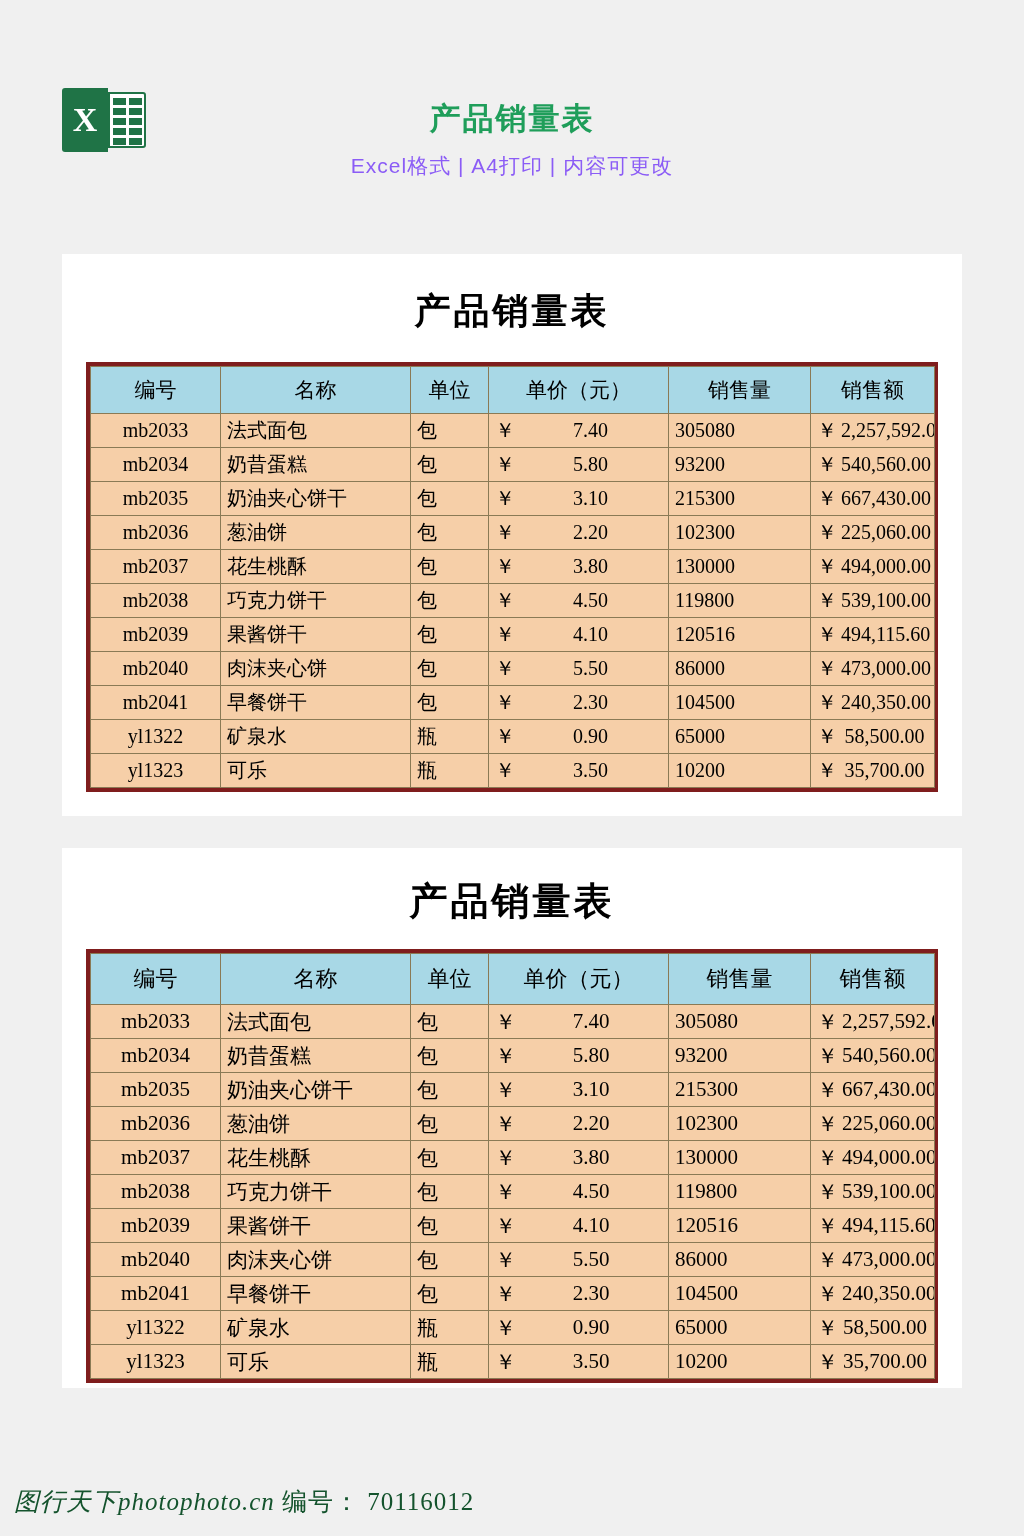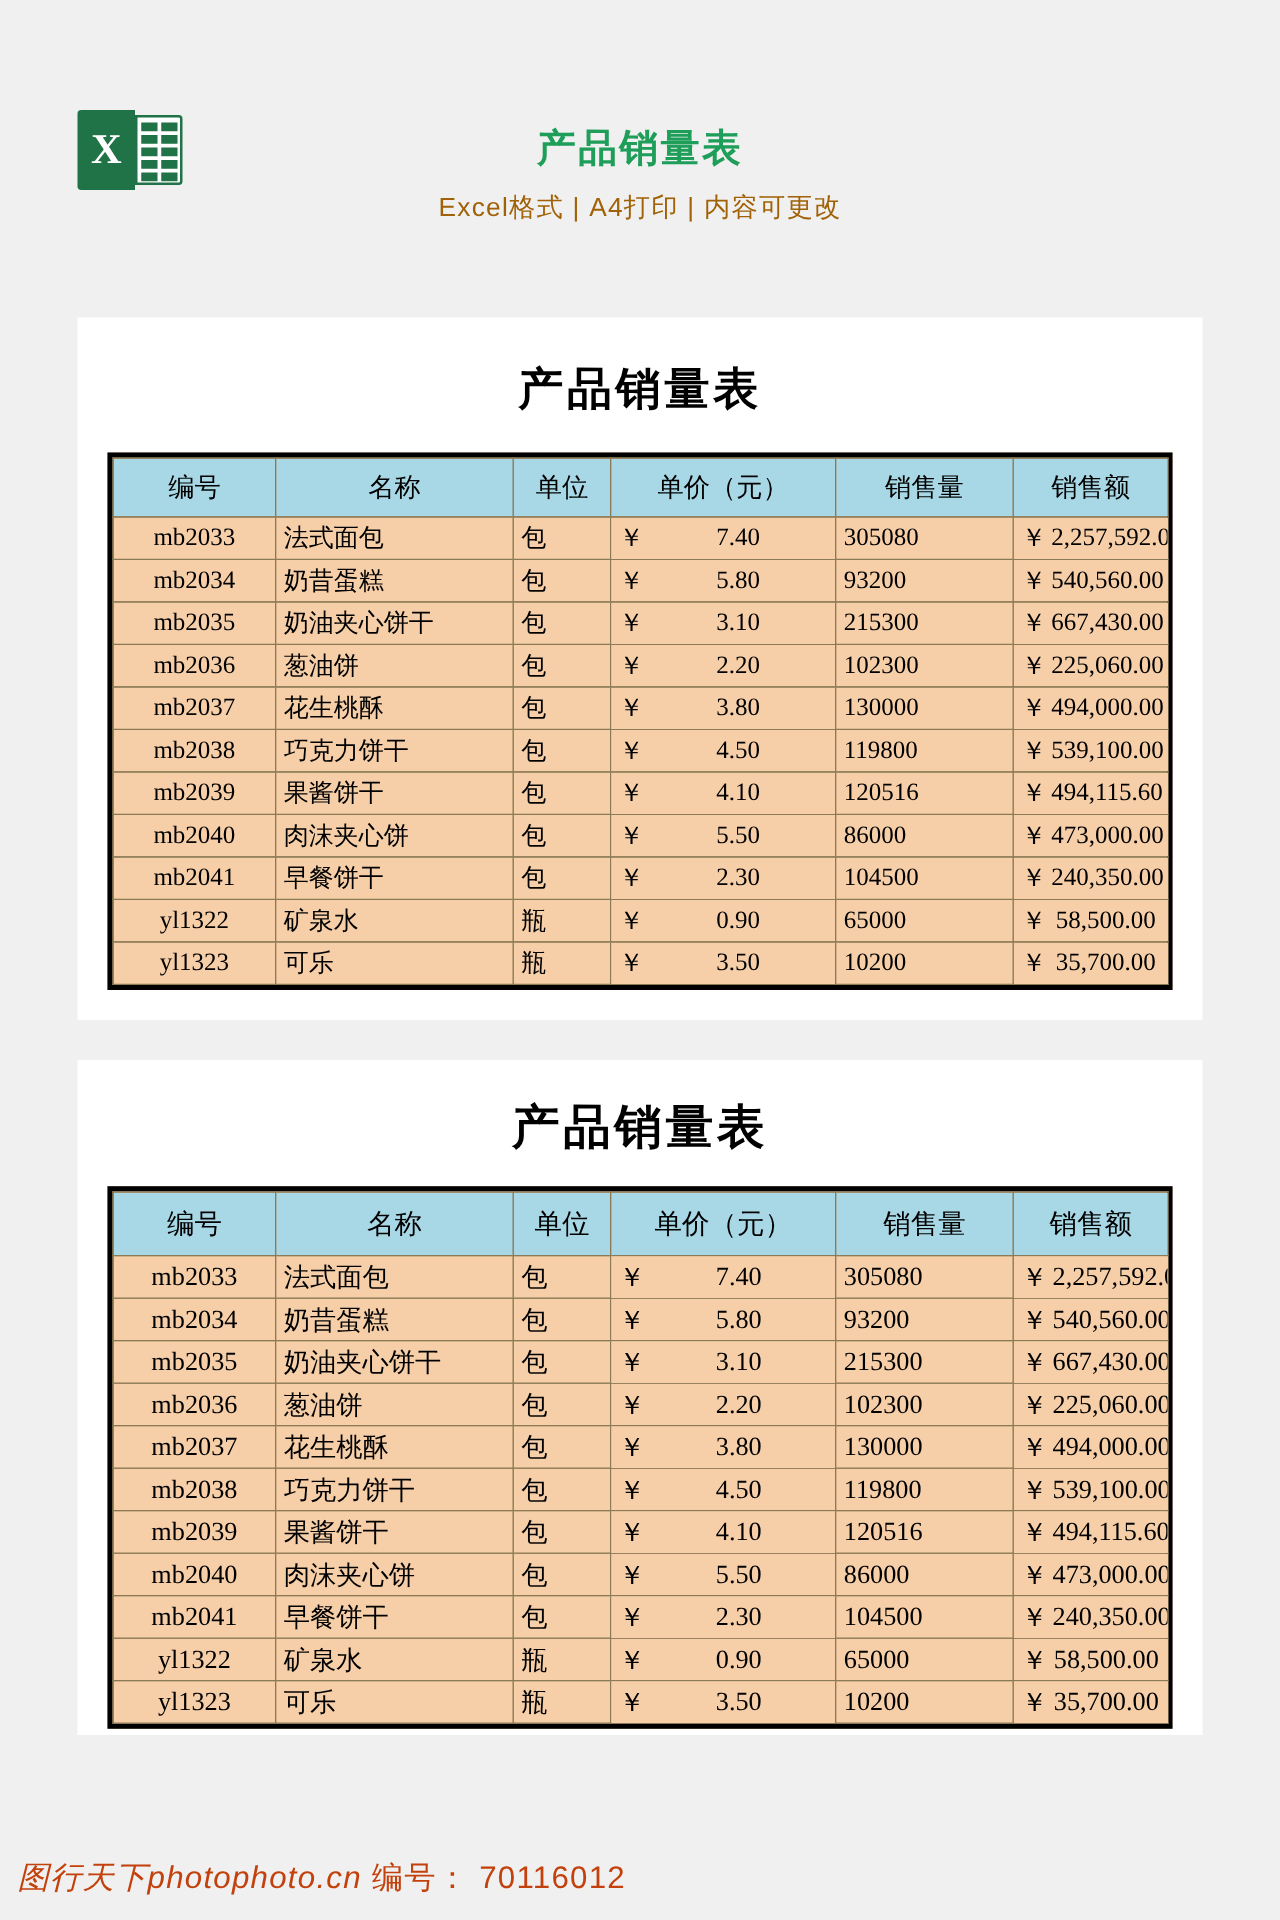--- a/index.html
+++ b/index.html
@@ -69,21 +69,21 @@
     color: #1f9e5a;
     font-size: 31px;
     font-weight: bold;
     letter-spacing: 2px;
   }
   .doc-subtitle {
     position: absolute;
     left: 0; right: 0;
     top: 152px;
     text-align: center;
-    color: #a16207;
+    color: #8b5cf6;
     font-size: 21px;
     letter-spacing: 1px;
   }
 
   
   .sheet {
     position: relative;
     background: #ffffff;
     margin: 0 auto;
     width: 900px;
@@ -97,21 +97,21 @@
     font-family: "Liberation Serif", "DejaVu Serif", serif;
     font-weight: bold;
     color: #000000;
     letter-spacing: 3px;
   }
   .sheet.first .sheet-title { font-size: 36px; padding-top: 33px; }
   .sheet.second .sheet-title { font-size: 38px; padding-top: 28px; }
 
   .table-wrap {
     margin: 0 auto;
-    border: 4px solid #000000;
+    border: 4px solid #7f1d1d;
     box-sizing: border-box;
     background: #b9a07a;
   }
   .sheet.first .table-wrap { width: 852px; margin-top: 26px; }
   .sheet.second .table-wrap { width: 852px; margin-top: 22px; }
 
   table.xl {
     border-collapse: collapse;
     width: 100%;
     table-layout: fixed;
@@ -166,22 +166,22 @@
     left: 0;
     bottom: 14px;
     width: 100%;
     height: 40px;
   }
   .footer-text {
     position: absolute;
     left: 14px;
     bottom: 4px;
     font-size: 25px;
-    color: #c2410c;
-    font-family: Liberation Sans, sans-serif;
+    color: #14532d;
+    font-family: Liberation Serif, serif;
     letter-spacing: 1px;
     white-space: nowrap;
   }
   .footer-text .site { font-style: italic; }
 </style>
 </head>
 <body>
 
 <div id="page">
 

